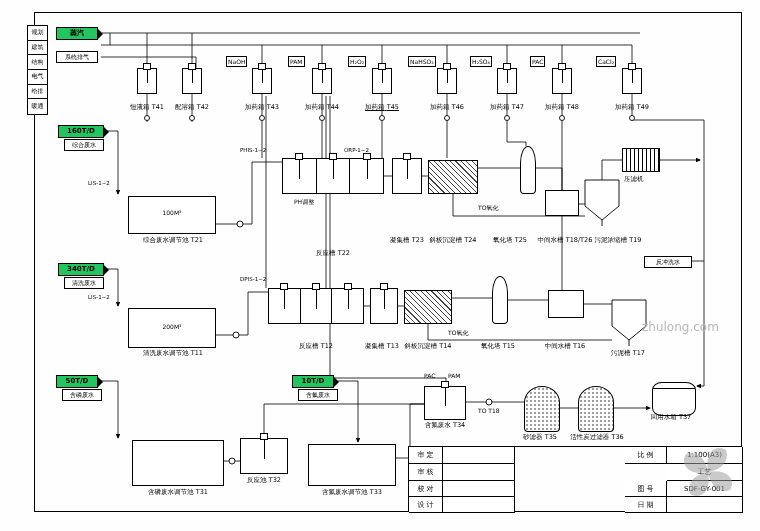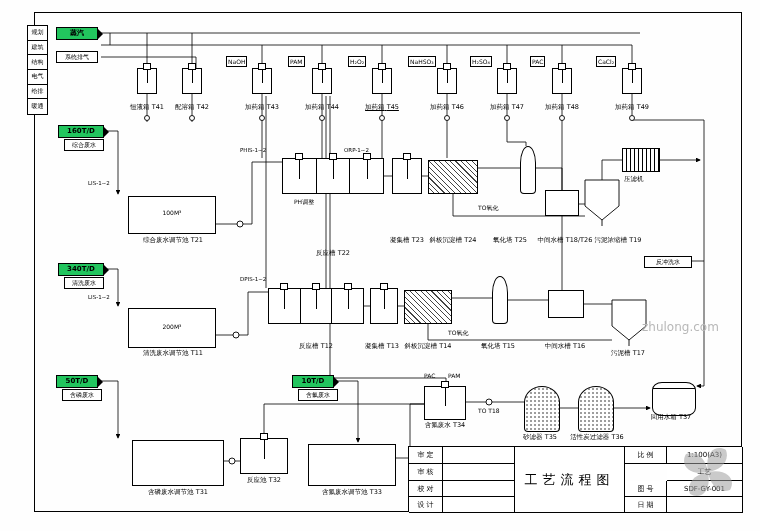--- a/index.html
+++ b/index.html
@@ -213,21 +213,20 @@
   <div class="lbl c" style="left:302px;top:489px;width:100px;"><span>含氟废水调节池</span> <span>T33</span></div>
   <div class="lbl c" style="left:408px;top:422px;width:74px;"><span>含氟废水</span> <span>T34</span></div>
   <div class="lbl c" style="left:514px;top:434px;width:52px;"><span>砂滤器</span> <span>T35</span></div>
   <div class="lbl c" style="left:566px;top:434px;width:62px;"><span>活性炭过滤器</span> <span>T36</span></div>
   <div class="lbl c" style="left:640px;top:414px;width:62px;"><span>回用水箱</span> <span>T37</span></div>
 
 
   <div id="tbmain">
     <div class="tc" style="grid-column:1;grid-row:1;">审 定</div>
     <div class="tc" style="grid-column:2;grid-row:1;"></div>
-    <div class="tc" id="dwgtitle">工艺流程图</div>
     <div class="tc" style="grid-column:4;grid-row:1;">比 例</div>
     <div class="tc" style="grid-column:5;grid-row:1;">1:100(A3)</div>
 
     <div class="tc" style="grid-column:1;grid-row:2;">审 核</div>
     <div class="tc" style="grid-column:2;grid-row:2;"></div>
     <div class="tc" style="grid-column:4;grid-row:2;margin-top:24px;">图 别</div>
     <div class="tc" style="grid-column:5;grid-row:2;">工艺</div>
 
     <div class="tc" style="grid-column:1;grid-row:3;">校 对</div>
     <div class="tc" style="grid-column:2;grid-row:3;"></div>

